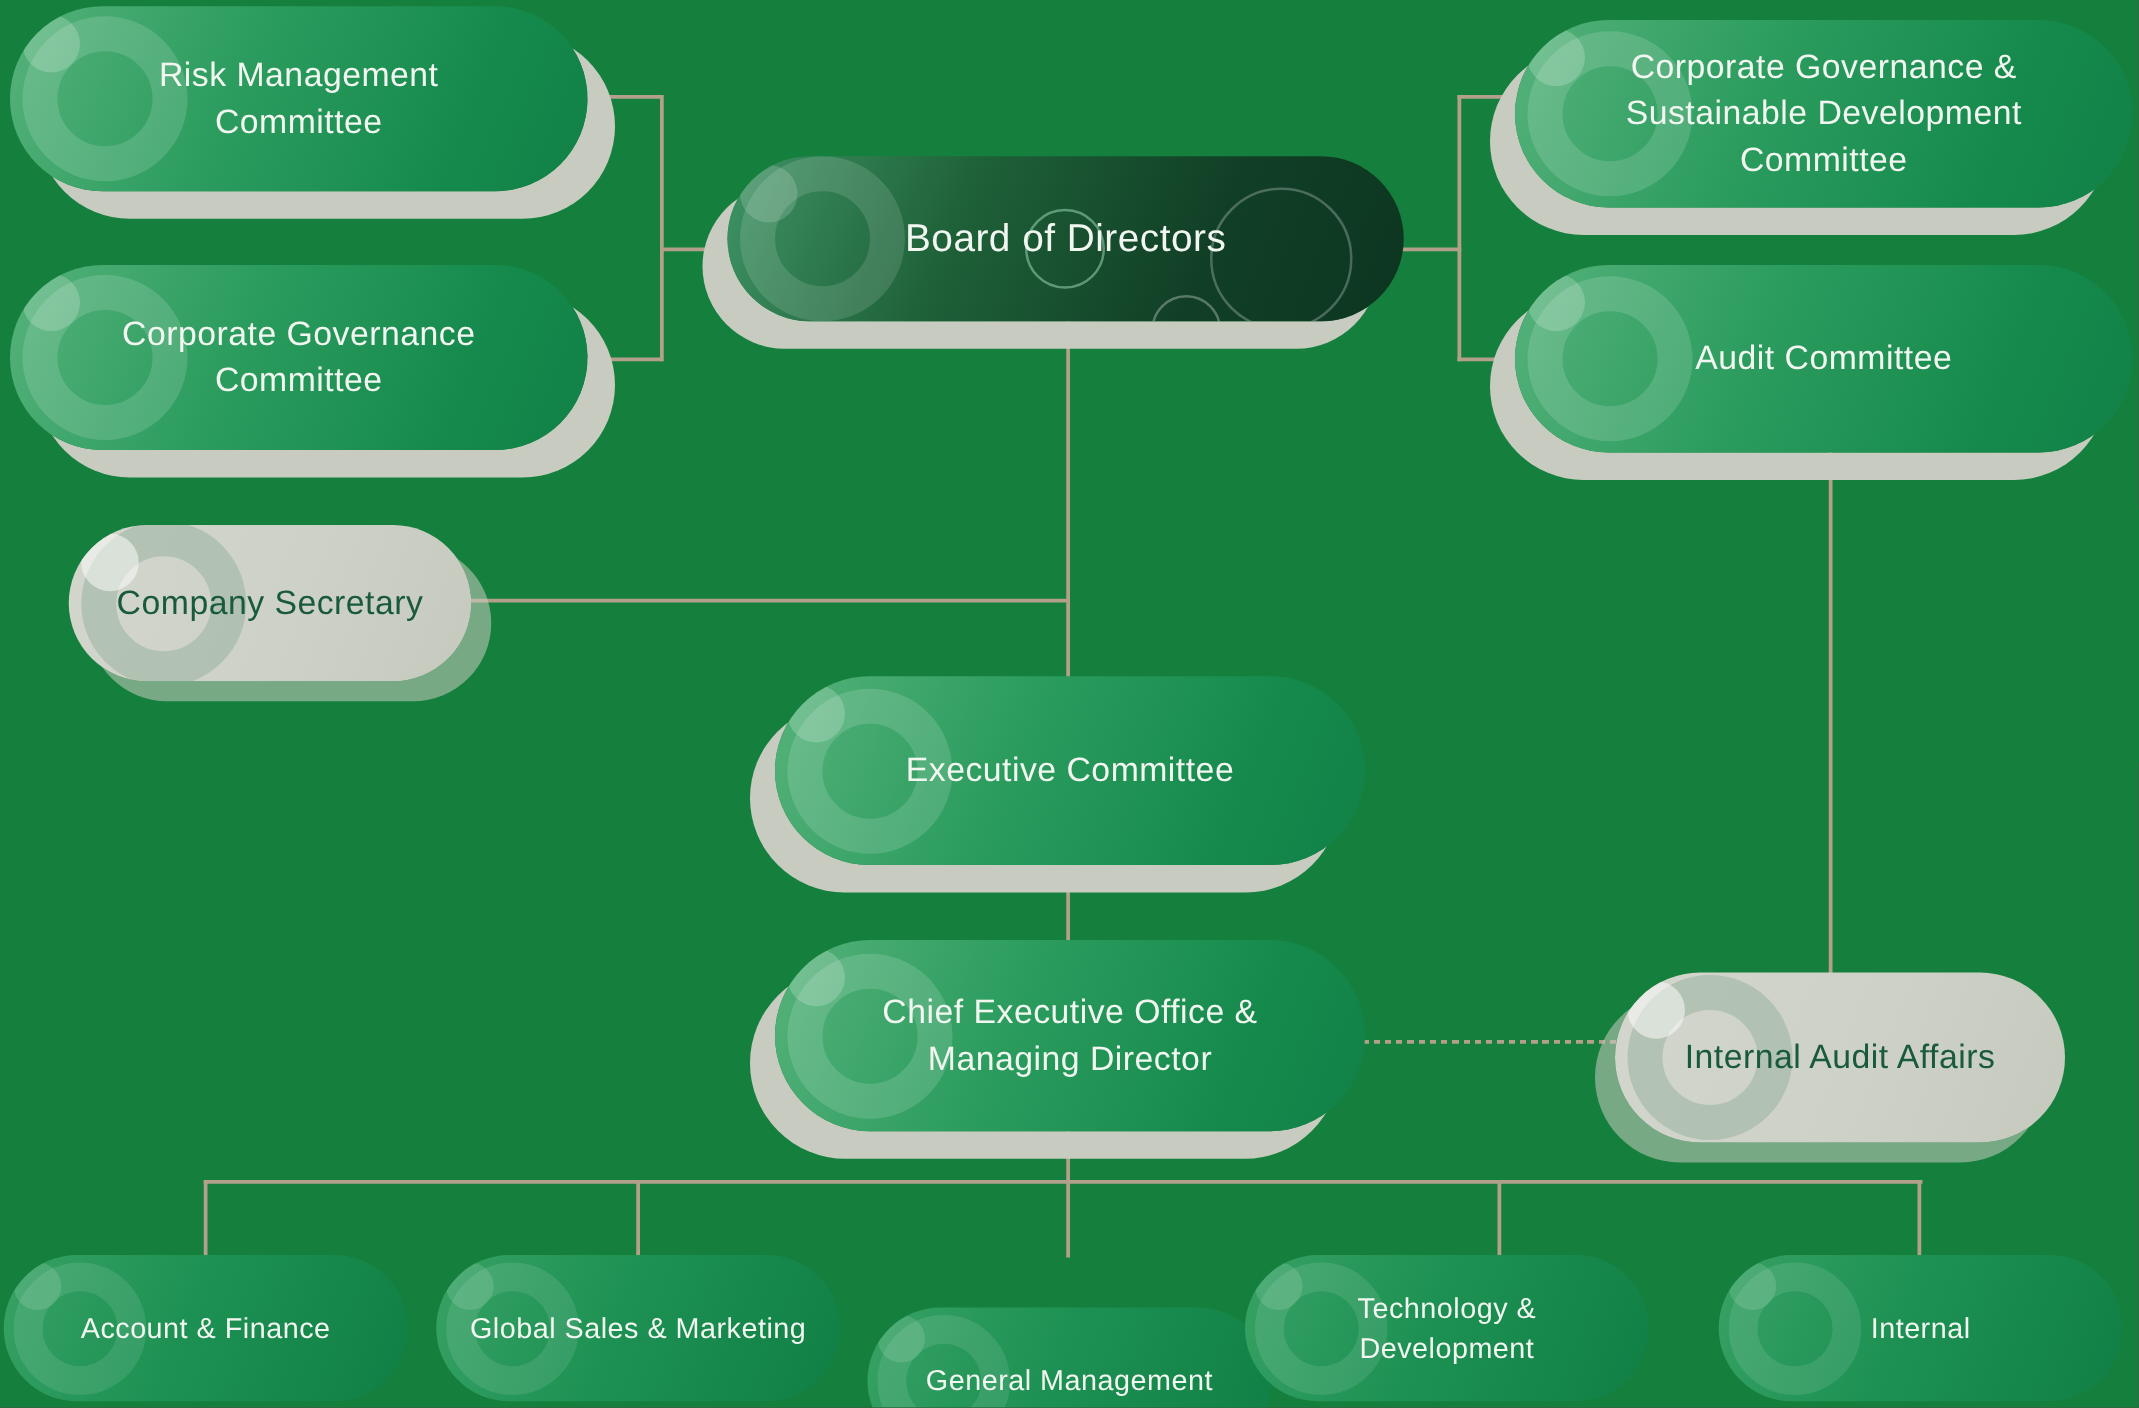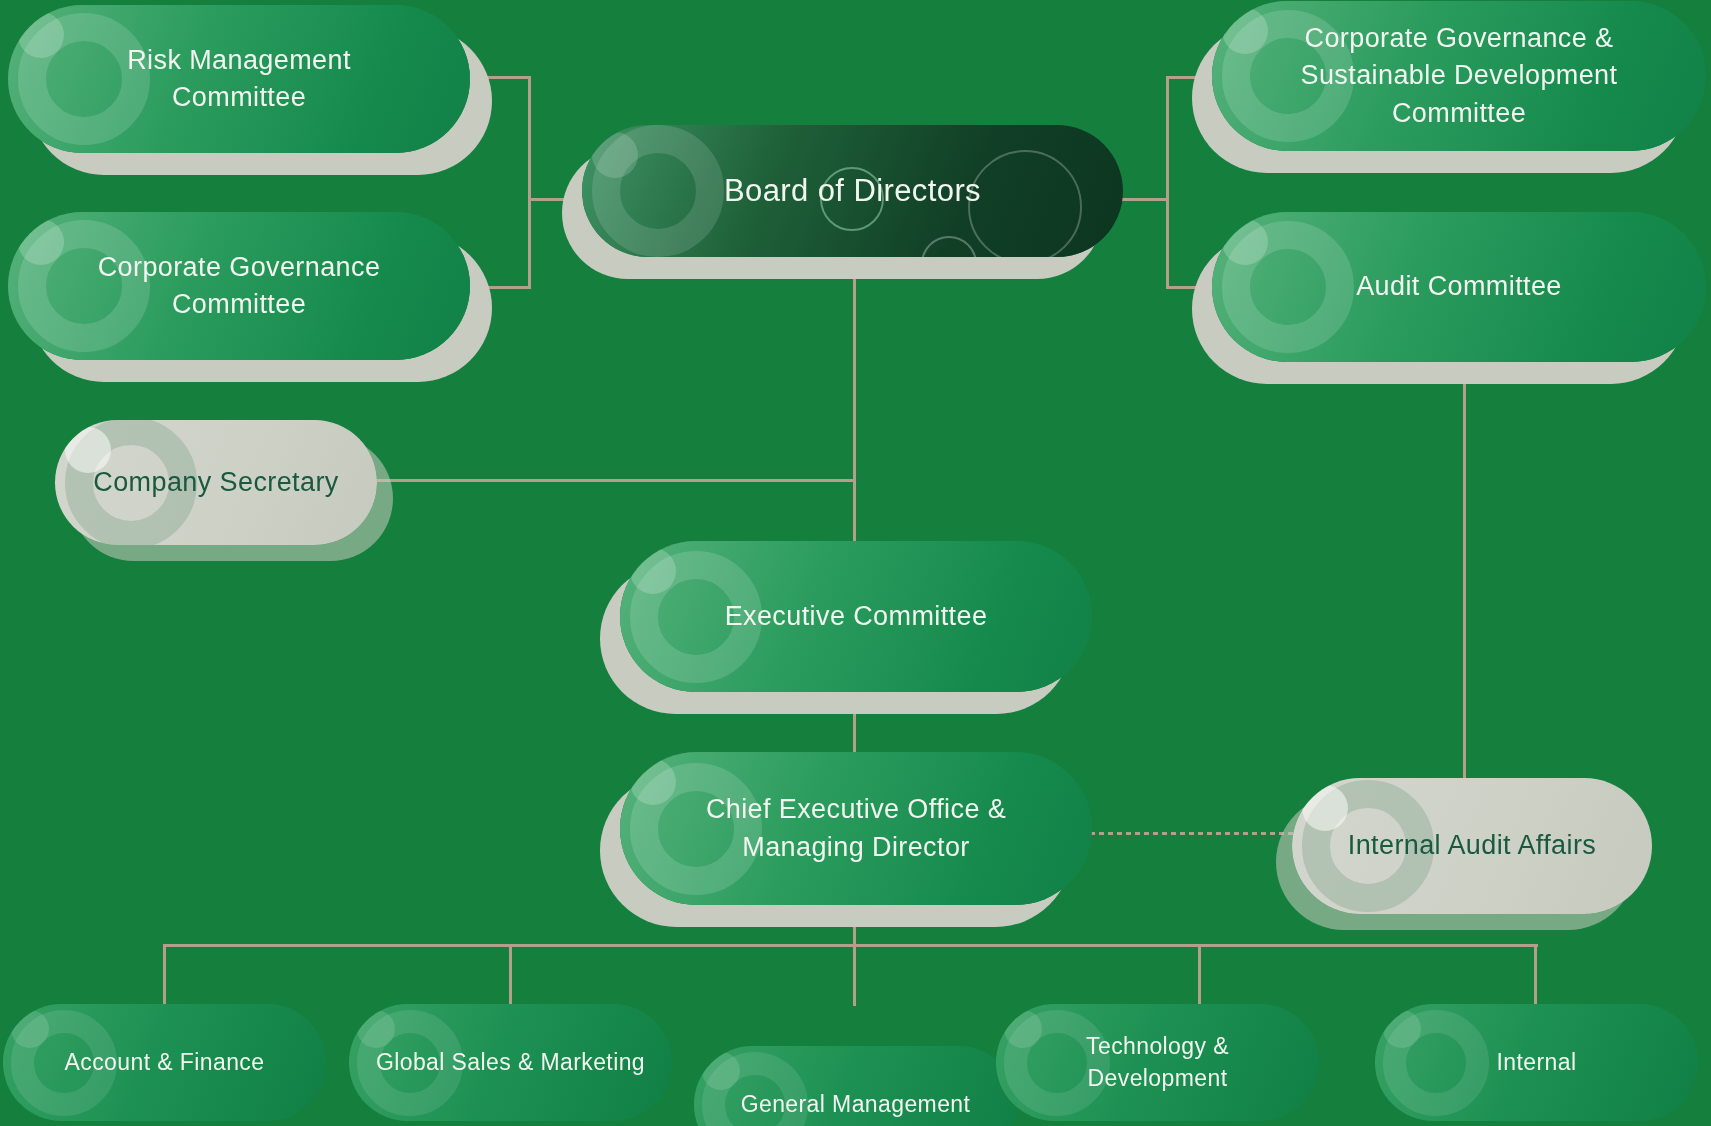--- a/index.html
+++ b/index.html
@@ -107,21 +107,21 @@
 
   <div class="node dark shadow-l" style="left:582px;top:125px;width:541px;height:132px;">
     <span class="ring"></span>
     <span class="blob"></span>
     <span class="oc oc1"></span>
     <span class="oc oc2"></span>
     <span class="oc oc3"></span>
     <span class="label">Board of Directors</span>
   </div>
 
-  <div class="node green shadow-l" style="left:1212px;top:1px;width:494px;height:150px;">
+  <div class="node green shadow-l" style="left:1212px;top:16px;width:494px;height:150px;">
     <span class="ring"></span>
     <span class="blob"></span>
     <span class="label">Corporate Governance &amp;
 Sustainable Development
 Committee</span>
   </div>
 
   <div class="node green shadow-l" style="left:1212px;top:212px;width:494px;height:150px;">
     <span class="ring"></span>
     <span class="blob"></span>

